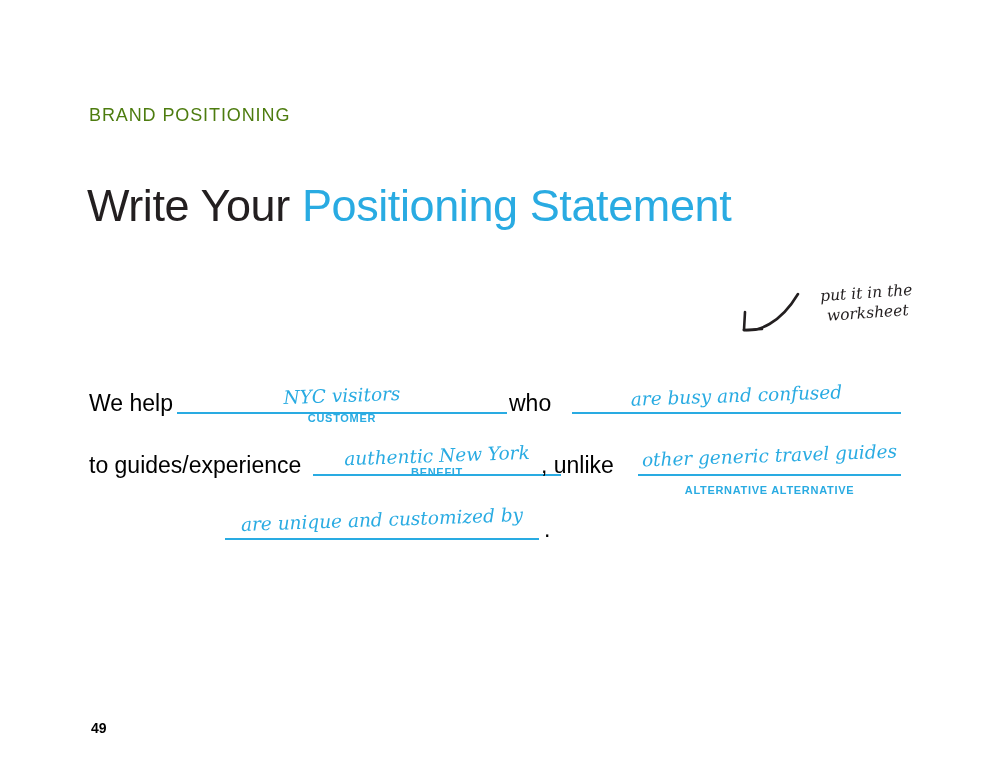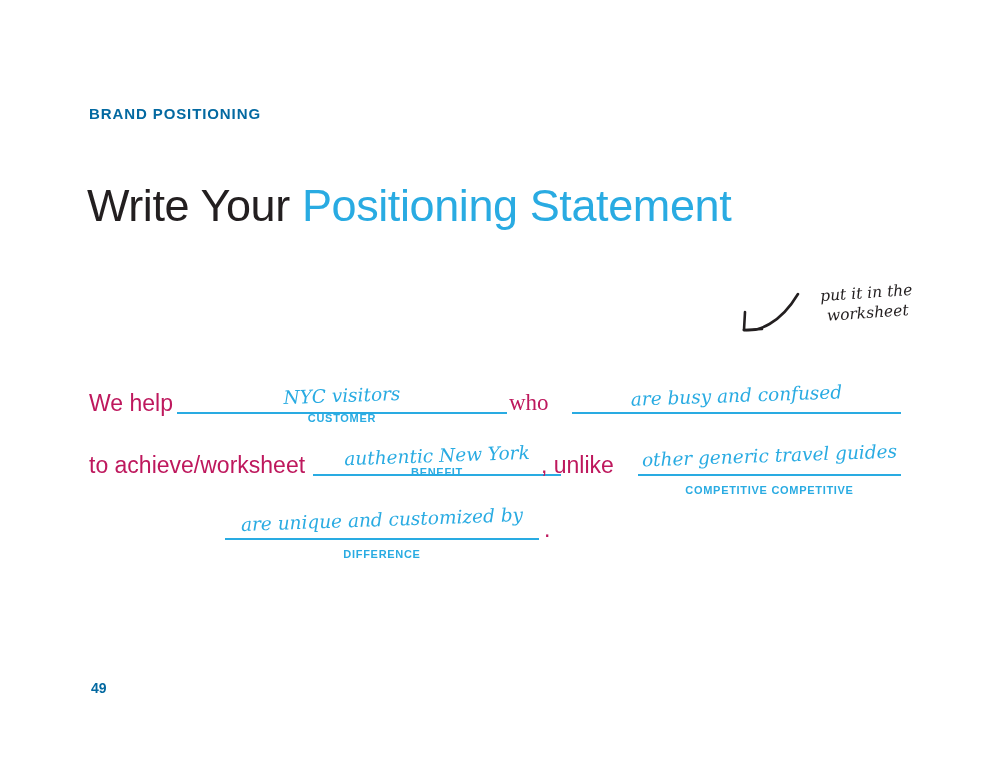--- a/index.html
+++ b/index.html
@@ -16,24 +16,24 @@
   }
   .slide {
     position: relative;
     width: 990px;
     height: 765px;
   }
   .eyebrow {
     position: absolute;
     left: 89px;
     top: 105px;
-    font-size: 15px;
-    font-weight: bold;
+    font-size: 18px;
+    font-weight: normal;
     letter-spacing: 0.9px;
-    color: #0369a1;
+    color: #4d7c0f;
   }
   .title {
     position: absolute;
     left: 87px;
     top: 180px;
     font-size: 45px;
     font-weight: normal;
     letter-spacing: -0.4px;
     color: #231F20;
     white-space: nowrap;
@@ -70,21 +70,21 @@
     width: 830px;
     color: #231F20;
   }
   .line {
     position: relative;
     height: 62px;
   }
   .stat-text {
     position: absolute;
     font-size: 23px;
-    color: #be185d;
+    color: #000000;
     white-space: nowrap;
   }
   .blank {
     position: absolute;
     border-bottom: 2px solid #29ABE2;
     height: 32px;
   }
   .hand {
     position: absolute;
     font-family: "DejaVu Serif", serif;
@@ -100,24 +100,24 @@
     font-size: 11px;
     font-weight: bold;
     letter-spacing: 0.7px;
     color: #29ABE2;
     white-space: nowrap;
     text-align: center;
   }
   .page-number {
     position: absolute;
     left: 91px;
-    top: 680px;
+    top: 720px;
     font-size: 14px;
     font-weight: bold;
-    color: #0369a1;
+    color: #000000;
   }
 </style>
 </head>
 <body>
 
 <div class="slide">
 
   <div class="eyebrow">BRAND POSITIONING</div>
 
   <div class="title">
@@ -137,45 +137,44 @@
 
   <div class="statement">
 
     <div class="line">
       <span class="stat-text" style="left:0px; top:10px;">We help</span>
 
       <span class="blank" style="left:88px; top:0px; width:330px;"></span>
       <span class="hand" style="left:88px; top:5px; width:330px;">NYC visitors</span>
       <span class="caption" style="left:88px; top:32px; width:330px;">CUSTOMER</span>
 
-      <span class="stat-text" style="left:420px; top:10px;font-family:Liberation Serif, serif;">who</span>
+      <span class="stat-text" style="left:420px; top:10px;">who</span>
 
       <span class="blank" style="left:483px; top:0px; width:329px;"></span>
       <span class="hand" style="left:483px; top:5px; width:329px;">are busy and confused</span>
     </div>
 
     <div class="line" style="height:64px;">
-      <span class="stat-text" style="left:0px; top:10px;">to achieve/worksheet</span>
+      <span class="stat-text" style="left:0px; top:10px;">to guides/experience</span>
 
       <span class="blank" style="left:224px; top:0px; width:248px;"></span>
       <span class="hand" style="left:224px; top:3px; width:248px;">authentic New York</span>
       <span class="caption" style="left:224px; top:24px; width:248px;">BENEFIT</span>
 
       <span class="stat-text" style="left:452px; top:10px;">, unlike</span>
 
       <span class="blank" style="left:549px; top:0px; width:263px;"></span>
       <span class="hand" style="left:549px; top:3px; width:263px;">other generic travel guides</span>
-      <span class="caption" style="left:549px; top:42px; width:263px;">COMPETITIVE COMPETITIVE</span>
+      <span class="caption" style="left:549px; top:42px; width:263px;">ALTERNATIVE ALTERNATIVE</span>
     </div>
 
     <div class="line">
 
       <span class="blank" style="left:136px; top:0px; width:314px;"></span>
       <span class="hand" style="left:136px; top:3px; width:314px;">are unique and customized by</span>
-      <span class="caption" style="left:136px; top:42px; width:314px;">DIFFERENCE</span>
 
       <span class="stat-text" style="left:455px; top:10px;">.</span>
     </div>
 
   </div>
 
   <div class="page-number">49</div>
 
 </div>
 

